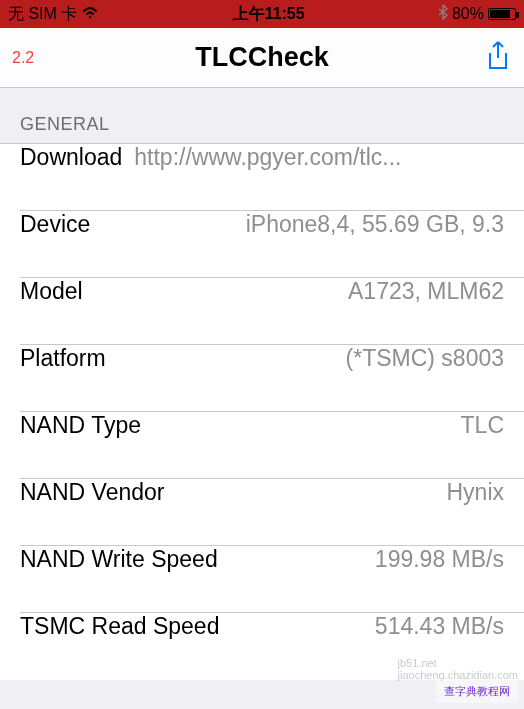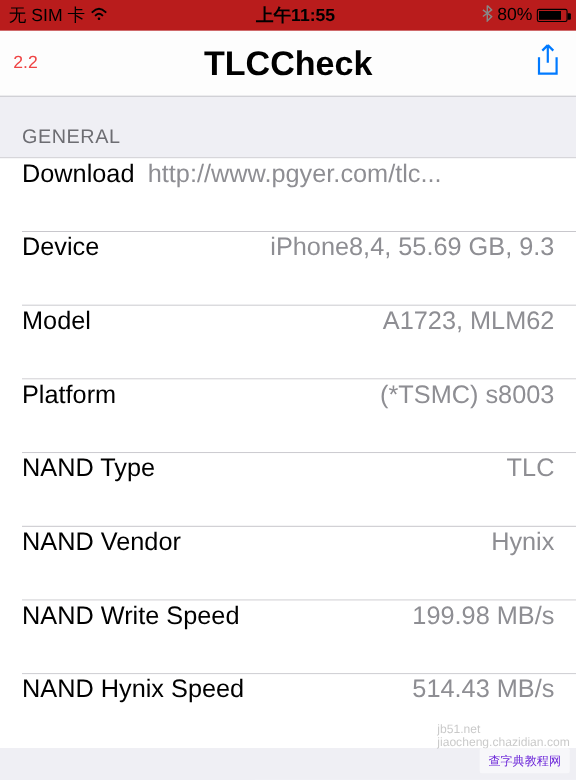--- a/index.html
+++ b/index.html
@@ -71,21 +71,21 @@
       padding: 0 12px;
     }
     .nav-left {
       color: #ef4444;
       font-size: 16px;
     }
     .nav-title {
       position: absolute;
       left: 50%;
       transform: translateX(-50%);
-      font-size: 31px;
+      font-size: 27px;
       font-weight: 600;
       color: #000;
     }
     .nav-right {
       margin-left: auto;
       color: #007aff;
     }
     .share-icon svg {
       width: 28px;
       height: 32px;
@@ -227,21 +227,21 @@
   </div>
   <div class="cell">
     <span class="cell-label">NAND Vendor</span>
     <span class="cell-value">Hynix</span>
   </div>
   <div class="cell">
     <span class="cell-label">NAND Write Speed</span>
     <span class="cell-value">199.98 MB/s</span>
   </div>
   <div class="cell">
-    <span class="cell-label">NAND Hynix Speed</span>
+    <span class="cell-label">TSMC Read Speed</span>
     <span class="cell-value">514.43 MB/s</span>
   </div>
 </div>
 
 <div class="annotation-layer">
   
   
 </div>
 
 <div class="watermark-logo">jb51.net<br>jiaocheng.chazidian.com</div>

